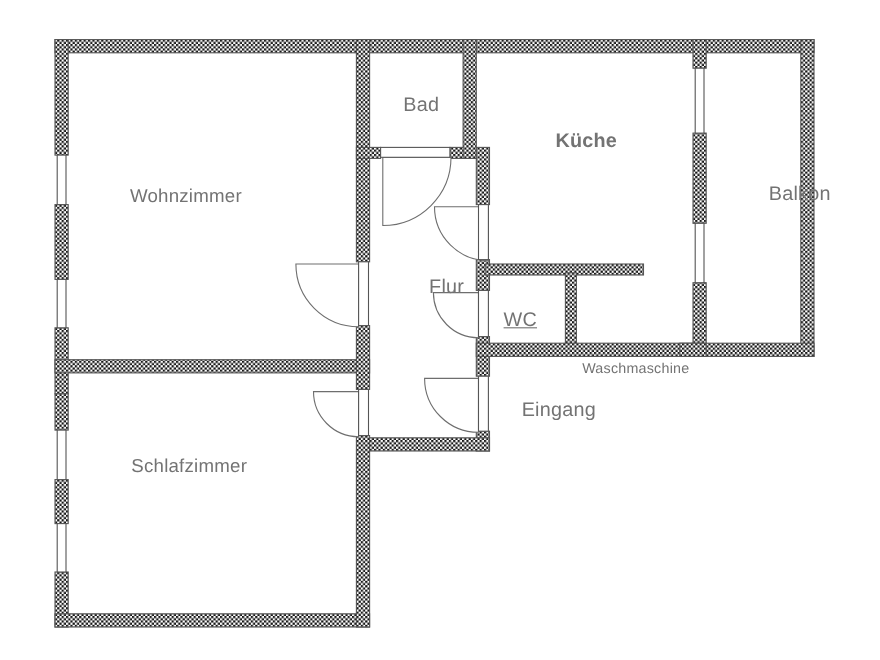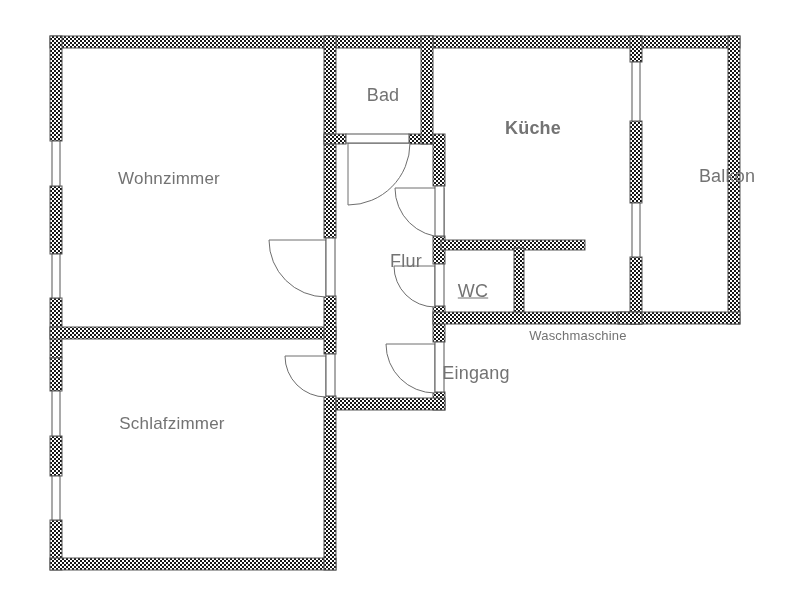--- a/index.html
+++ b/index.html
@@ -126,16 +126,16 @@
 
   <div id="labels-layer">
       <div class="room-label lbl-md" style="left: 169px; top: 179px;">Wohnzimmer</div>
       <div class="room-label lbl-md" style="left: 172px; top: 424px;">Schlafzimmer</div>
       <div class="room-label lbl-lg" style="left: 383px; top: 95px;">Bad</div>
       <div class="room-label lbl-lg" style="left: 366px; top: 261px; margin-left: 40px;">Flur</div>
       <div class="room-label lbl-lg" style="left: 533px; top: 128px; font-weight: bold;">Küche</div>
       <div class="room-label lbl-lg" style="left: 473px; top: 291px; text-decoration: underline;">WC</div>
       <div class="room-label lbl-sm" style="left: 578px; top: 288px; margin-top: 47px;">Waschmaschine</div>
       <div class="room-label lbl-lg" style="left: 691px; top: 176px; margin-left: 36px;">Balkon</div>
-      <div class="room-label lbl-lg" style="left: 476px; top: 373px;">Eingang</div>
+      <div class="room-label lbl-lg" style="left: 508px; top: 373px;">Eingang</div>
     </div>
 
 </div>
 
 </body></html>

